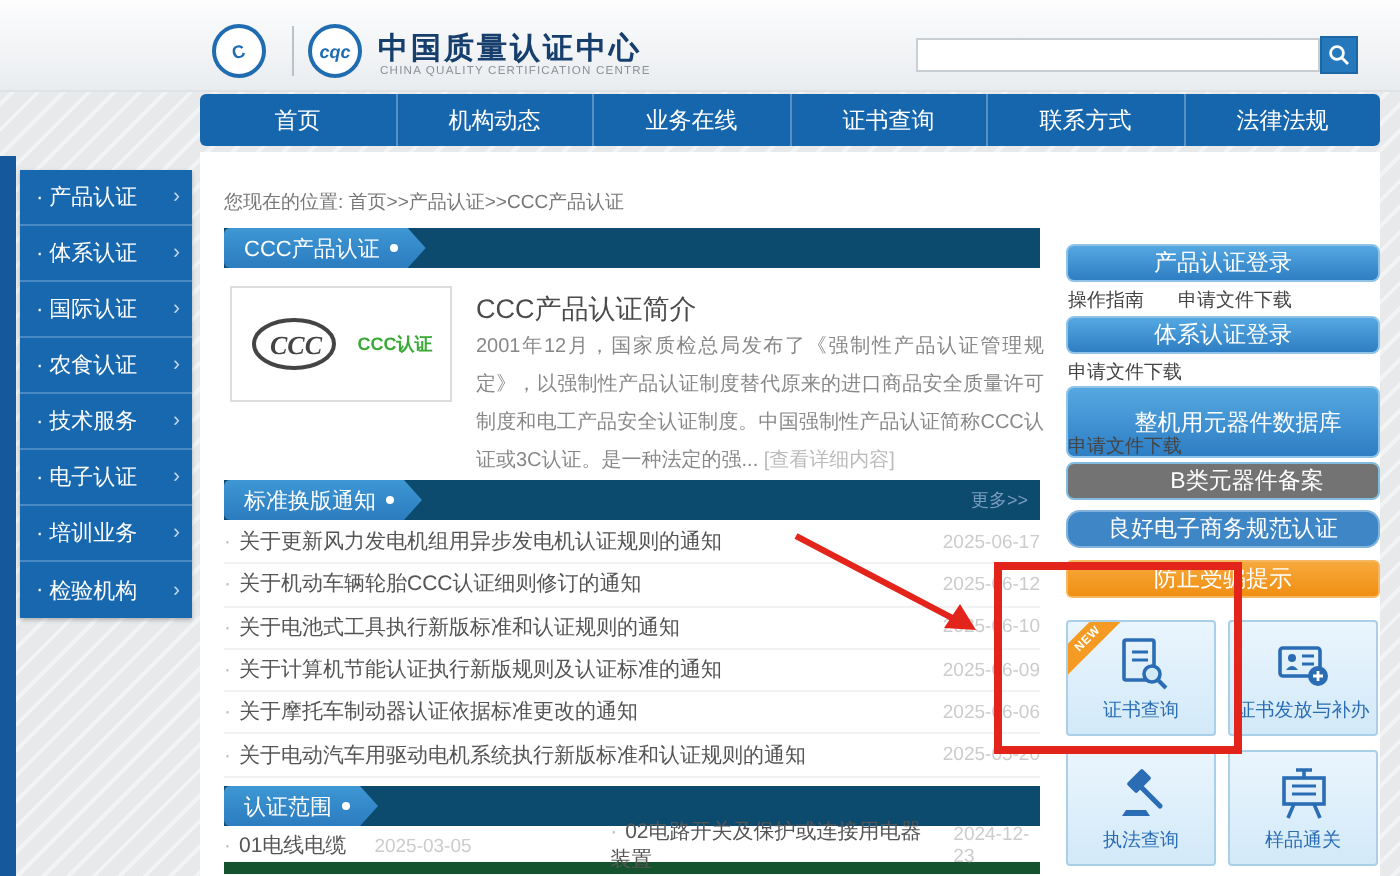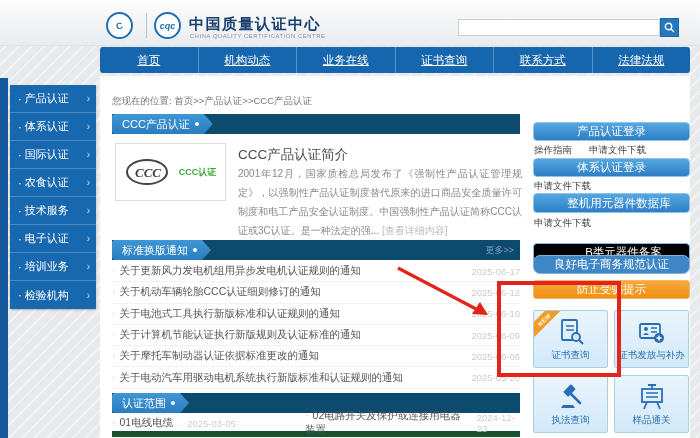--- a/index.html
+++ b/index.html
@@ -26,21 +26,21 @@
   #brand-en { left:190px; top:33px; font-size:5.8px; color:#8b9298; letter-spacing:.6px; }
   #search-box { left:458px; top:19px; width:202px; height:17px; border:1px solid #c9ced3;
     background:#fff; font-size:10px; padding:0 4px; color:#333; outline:none; }
   #search-btn { left:660px; top:18px; width:19px; height:19px; background:#2478bb; border:1px solid #1d67a5;
     display:flex; align-items:center; justify-content:center; cursor:pointer; }
 
   
   #nav { left:100px; top:47px; width:590px; height:26px; background:#1666ad; border-radius:3px;
     display:flex; }
   .nav-item { flex:1; display:flex; align-items:center; justify-content:center;
-    color:#fff; font-size:11.5px; border-right:1px solid rgba(255,255,255,.28); cursor:pointer;text-decoration:underline; }
+    color:#fff; font-size:11.5px; border-right:1px solid rgba(255,255,255,.28); cursor:pointer; }
   .nav-item:last-child { border-right:none; }
 
   
   #left-strip { left:0; top:78px; width:8px; height:360px; background:#15599c; }
   #sidebar { left:10px; top:85px; width:86px; background:#1868b0; box-shadow:0 1px 2px rgba(0,0,0,.25); }
   .side-item { height:28px; display:flex; align-items:center; padding:0 6px 0 8px;
     color:#fff; font-size:11px; border-bottom:1px solid rgba(255,255,255,.22); cursor:pointer; }
   .side-item:last-child { border-bottom:none; }
   .side-dot { margin-right:3px; font-size:11px; }
   .side-chev { margin-left:auto; font-size:10px; color:rgba(255,255,255,.75); }
@@ -84,22 +84,22 @@
   .scope-title { font-size:10.5px; color:#555; cursor:pointer; }
   .scope-title::before { content:"·"; color:#bbb; margin-right:4px; }
   .scope-date { font-size:9.5px; color:#ccc; margin-left:14px; }
 
   
   .rbtn { left:533px; width:157px; height:19px; border-radius:4px; color:#fff; font-size:11.5px;
     display:flex; align-items:center; justify-content:center; cursor:pointer;
     background:linear-gradient(#55a8e1,#2e7ec4); border:1px solid #8fc4e8; }
   #btn-product { top:122px; }
   #btn-system { top:158px; }
-  #btn-db { top:193px; height:20px;padding-left:15px; }
-  #btn-bclass { top:243px; background:#000000; border:1px solid #7fbce0;padding-left:24px; }
+  #btn-db { top:193px; height:36px;padding-left:15px; }
+  #btn-bclass { top:231px; background:#737373; border:1px solid #7fbce0;padding-left:24px; }
   #btn-ecom { top:255px; background:#3e86c6; border:1px solid #7fb3dd; border-radius:7px; }
   #btn-fraud { top:280px; background:linear-gradient(#f7a93d,#f08f12); border:1px solid #f5b75f; border-radius:3px; }
   .rlinks { left:534px; width:156px; font-size:9.5px; color:#444; display:flex; gap:10px; }
   #links-1 { top:144px;gap:17px; }
   #links-2 { top:180px; }
   #links-3 { top:217px; }
   .rlinks span { cursor:pointer; }
 
   
   #tiles { left:533px; top:310px; width:157px; display:grid;

